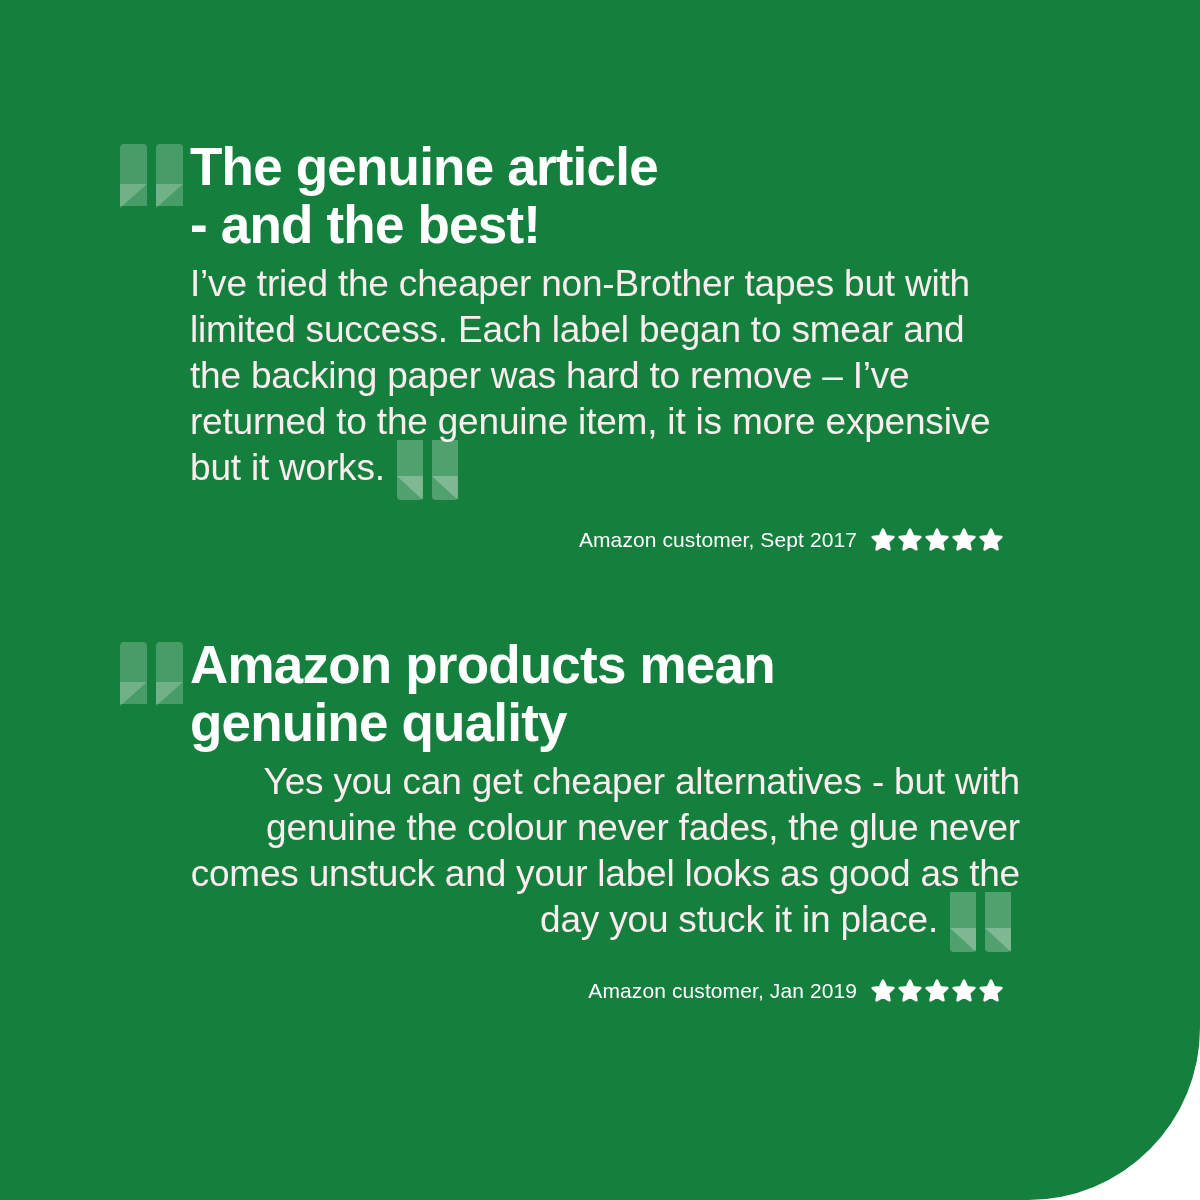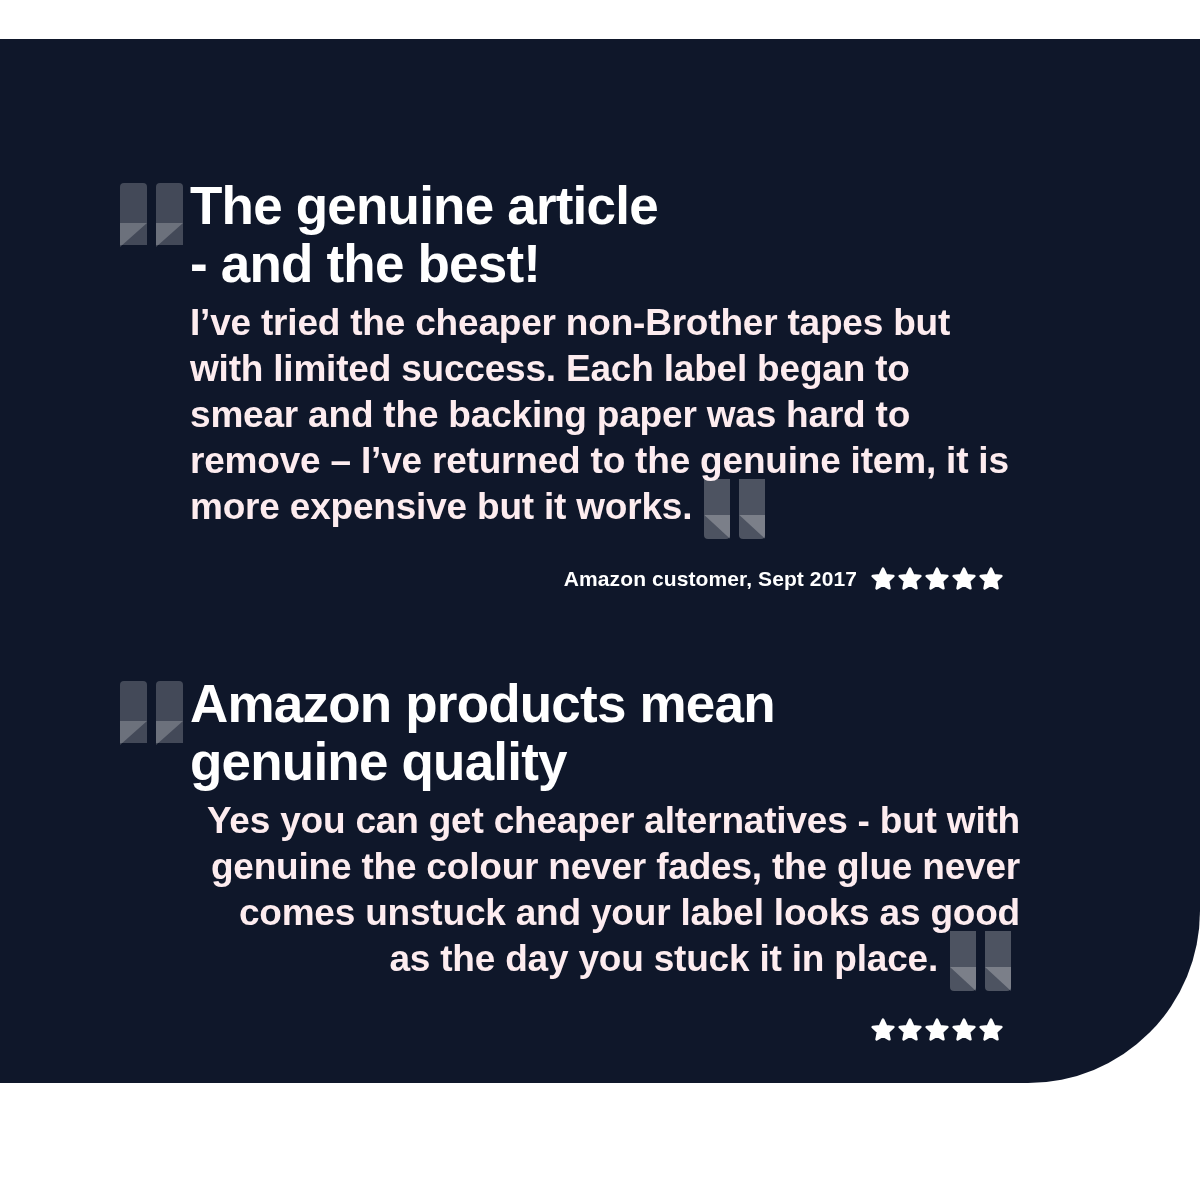--- a/index.html
+++ b/index.html
@@ -8,25 +8,24 @@
     width: 1200px;
     height: 1200px;
     background: #ffffff;
     font-family: "Liberation Sans", sans-serif;
     overflow: hidden;
   }
 
   #card {
     position: relative;
     width: 1200px;
-    height: 1044px;
-    background: #0f172a;
+    height: 1200px;
+    background: #15803d;
     border-bottom-right-radius: 172px;
     overflow: hidden;
-    margin-top: 39px;
   }
 
   .quote-block {
     position: absolute;
     left: 0;
     width: 1200px;
   }
 
   #quote-block-1 { top: 138px; }
   #quote-block-2 { top: 636px; }
@@ -104,41 +103,41 @@
   }
 
   
   .body-copy {
     position: absolute;
     left: 190px;
     width: 830px;
     color: #fdecef;
     font-size: 37px;
     line-height: 46px;
-    font-weight: 700;
+    font-weight: 400;
     letter-spacing: -0.2px;
   }
   #quote-block-1 .body-copy { top: 123px; }
   #quote-block-2 .body-copy { top: 123px; text-align: right; }
 
   
   .attribution {
     position: absolute;
     right: 197px;
     display: flex;
     align-items: center;
     gap: 14px;
   }
   #quote-block-1 .attribution { top: 390px; }
   #quote-block-2 .attribution { top: 343px; }
 
   .attribution-name {
     color: #ffffff;
     font-size: 21px;
-    font-weight: bold;
+    font-weight: normal;
     letter-spacing: 0.1px;
     white-space: nowrap;
   }
 
   .stars { display: flex; gap: 3px; align-items: center; }
   .star { display: block; }
 </style>
 </head>
 <body>
 
@@ -198,20 +197,21 @@
 genuine quality</div>
 
     <div class="body-copy">
       <span>Yes you can get cheaper alternatives - but with genuine the colour never fades, the glue never comes unstuck and your label looks as good as the day you stuck it in place.</span><span class="close-quote">
         <span class="bar"></span><span class="bar"></span>
         <span class="tail"></span><span class="tail"></span>
       </span>
     </div>
 
     <div class="attribution">
+      <span class="attribution-name">Amazon customer, Jan 2019</span>
       <span class="stars">
           <svg width="24" height="24" viewBox="0 0 24 24" class="star">
             <path d="M12 1.6 l3.1 6.6 7.2 .9 -5.3 5 1.4 7.2 -6.4 -3.6 -6.4 3.6 1.4 -7.2 -5.3 -5 7.2 -.9 Z" fill="#ffffff" stroke="#ffffff" stroke-width="2.6" stroke-linejoin="round"></path>
           </svg>
           <svg width="24" height="24" viewBox="0 0 24 24" class="star">
             <path d="M12 1.6 l3.1 6.6 7.2 .9 -5.3 5 1.4 7.2 -6.4 -3.6 -6.4 3.6 1.4 -7.2 -5.3 -5 7.2 -.9 Z" fill="#ffffff" stroke="#ffffff" stroke-width="2.6" stroke-linejoin="round"></path>
           </svg>
           <svg width="24" height="24" viewBox="0 0 24 24" class="star">
             <path d="M12 1.6 l3.1 6.6 7.2 .9 -5.3 5 1.4 7.2 -6.4 -3.6 -6.4 3.6 1.4 -7.2 -5.3 -5 7.2 -.9 Z" fill="#ffffff" stroke="#ffffff" stroke-width="2.6" stroke-linejoin="round"></path>
           </svg>

